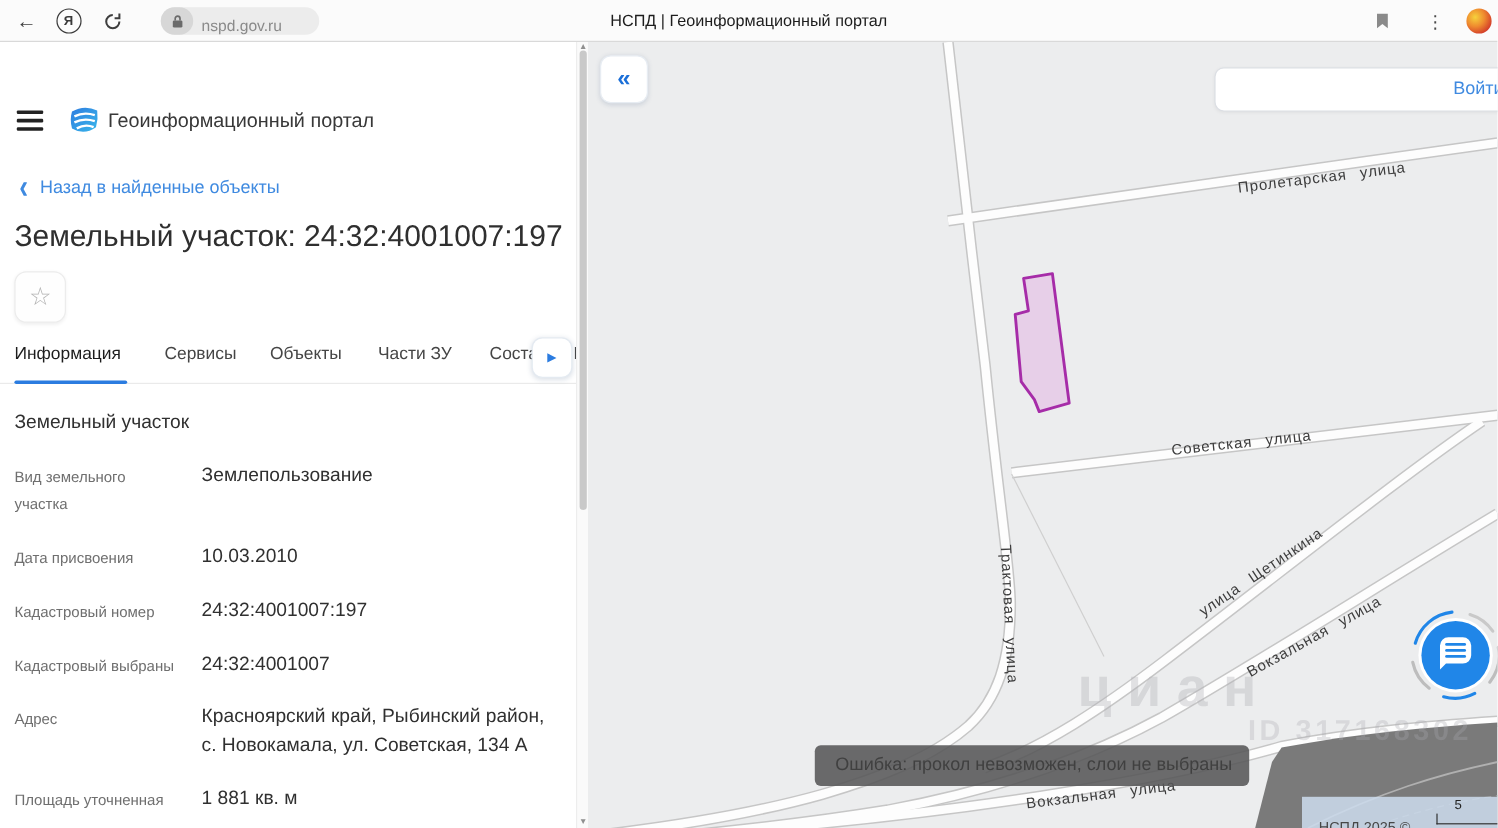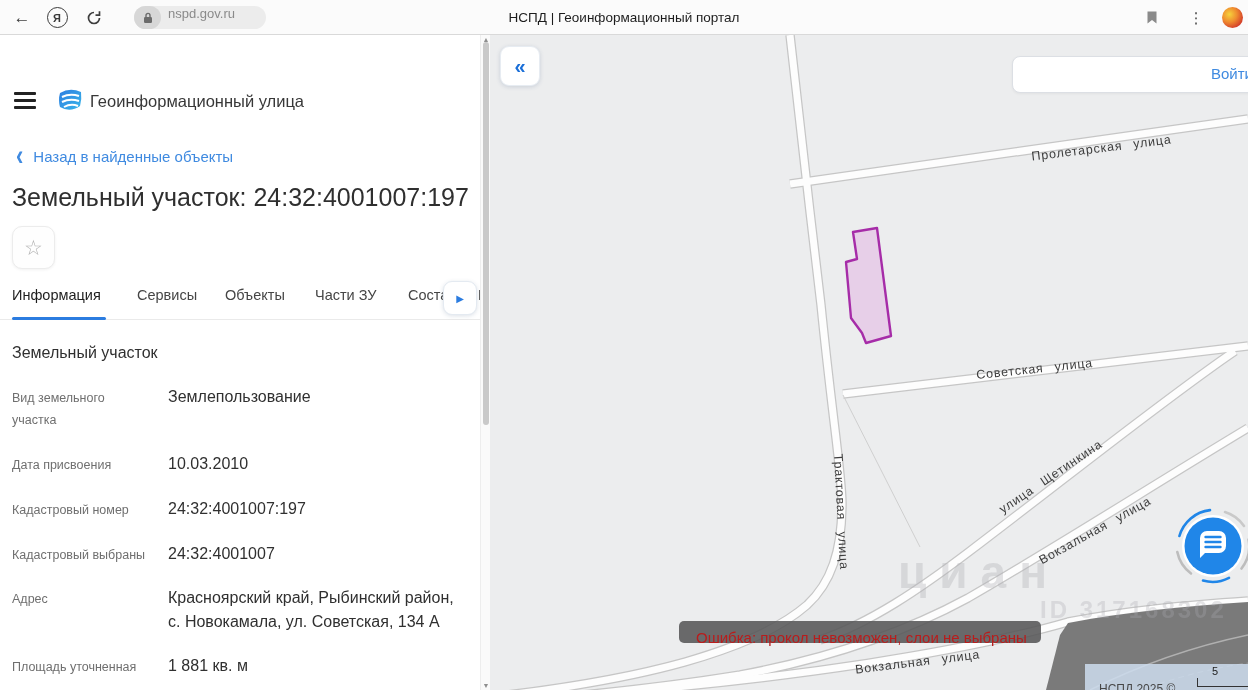--- a/index.html
+++ b/index.html
@@ -7,21 +7,21 @@
   .abs { position:absolute; }
   #stage { position:relative; width:1248px; height:690px; overflow:hidden; }
 
   
   #browserbar { left:0; top:0; width:1248px; height:35px; background:#fbfbfb; border-bottom:1px solid #d9d9d9; }
   .bicon { position:absolute; top:0; height:35px; display:flex; align-items:center; justify-content:center; color:#3e3e3e; }
   #back-arrow { left:8px; width:28px; font-size:17px; }
   #ya-icon { left:44px; width:26px; }
   #ya-circle { width:21px; height:21px; border:1.6px solid #3a3a3a; border-radius:50%; display:flex; align-items:center; justify-content:center; font-size:11px; font-weight:bold; color:#3a3a3a; }
   #refresh-icon { left:80px; width:28px; }
-  #url-pill { position:absolute; left:134px; top:6px; width:132px; height:23px; background:#ececec; border-radius:12px; display:flex; align-items:flex-start; }
+  #url-pill { position:absolute; left:134px; top:6px; width:132px; height:23px; background:#ececec; border-radius:12px; display:flex; align-items:flex-end; }
   #lock-chip { width:27px; height:23px; background:#d7d7d7; border-radius:12px; display:flex; align-items:center; justify-content:center; }
   #url-text { font-size:13px; color:#8a8a8a; margin-left:7px; }
   #tab-title { position:absolute; left:0; right:0; top:0; height:46px; text-align:center; line-height:35px; font-size:13.5px; color:#1d1d1d; }
   #bookmark-icon { left:1138px; width:28px; }
   #menu-dots { left:1184px; width:24px; font-size:15px; color:#4a4a4a; letter-spacing:0; }
   #avatar { position:absolute; left:1222px; top:7px; width:21px; height:21px; border-radius:50%;
             background:radial-gradient(circle at 35% 35%, #f6d23c 0%, #ef8b2f 40%, #d43f2a 75%, #9c2020 100%); }
 
   
   #panel { left:0; top:35px; width:480px; height:655px; background:#fff; }
@@ -52,22 +52,22 @@
   .scroll-arrow { position:absolute; left:0; width:10px; text-align:center; font-size:7px; color:#8f8f8f; }
 
   
   #map { left:490px; top:35px; width:758px; height:655px; background:#ecedee; }
   #collapse-btn { left:500px; top:46px; width:40px; height:40px; background:#fff; border:1px solid #e7ecf2; border-radius:9px;
                   box-shadow:0 1px 4px rgba(50,80,120,0.18); display:flex; align-items:center; justify-content:center;
                   color:#1b6fd8; font-size:20px; font-weight:bold; cursor:pointer; }
   #login-btn { left:1012px; top:56px; width:244px; height:37px; background:#fff; border:1px solid #dcdfe4; border-radius:8px;
                box-shadow:0 1px 3px rgba(0,0,0,0.05); cursor:pointer; }
   #login-label { position:absolute; left:198px; top:8px; font-size:15px; color:#3f8ae0; white-space:nowrap; }
-  #toast { left:679px; top:621px; width:362px; height:22px; background:rgba(86,86,88,0.88); border-radius:5px;
-           color:#b91c1c; font-size:15px; font-weight:500; line-height:33px; padding:0 17px; white-space:nowrap; z-index:6; }
+  #toast { left:679px; top:621px; width:362px; height:34px; background:rgba(86,86,88,0.88); border-radius:5px;
+           color:#404040; font-size:15px; font-weight:500; line-height:33px; padding:0 17px; white-space:nowrap; z-index:6; }
   #watermark1 { left:898px; top:545px; font-size:46px; font-weight:bold; color:rgba(178,178,184,0.38); letter-spacing:13px; z-index:2; }
   #watermark2 { left:1040px; top:596px; font-size:24px; font-weight:bold; color:rgba(170,170,176,0.30); letter-spacing:3px; z-index:2; }
   #attrib-strip { left:1085px; top:664px; width:163px; height:26px; background:rgba(206,221,238,0.85); z-index:4; }
   #attrib-text { position:absolute; left:14px; top:6px; font-size:12px; color:#474747;margin-top:12px; }
   #scalebar { position:absolute; left:112px; top:14px; width:51px; height:9px; border-left:1.5px solid #333; border-bottom:1.5px solid #333; }
   #scale-num { position:absolute; left:127px; top:1px; font-size:11px; color:#222; }
   #chat-widget { left:1167px; top:500px; width:92px; height:92px; z-index:5; cursor:pointer; }
 </style>
 </head>
 <body>
@@ -117,21 +117,21 @@
               <stop offset="0" stop-color="#2f7de0"></stop>
               <stop offset="1" stop-color="#38b6ea"></stop>
             </linearGradient>
           </defs>
         <path d="M4 7 Q14 1 25 6 Q26 13 24 20 Q14 27 4 21 Q2 14 4 7 Z" fill="url(#lg)"></path>
         <path d="M6 11 Q14 7 23 10" fill="none" stroke="#fff" stroke-width="2"></path>
         <path d="M6 16 Q14 12 23 15" fill="none" stroke="#fff" stroke-width="2"></path>
         <path d="M8 21 Q15 17 22 20" fill="none" stroke="#fff" stroke-width="2"></path>
       </svg>
     </div>
-    <div id="app-title">Геоинформационный улица</div>
+    <div id="app-title">Геоинформационный портал</div>
 
     <div id="back-link">
       <span id="back-chevron">‹</span>
       <span id="back-text">Назад в найденные объекты</span>
     </div>
 
     <div id="object-title">Земельный участок: 24:32:4001007:197</div>
 
     <div id="star-btn">☆</div>
 

